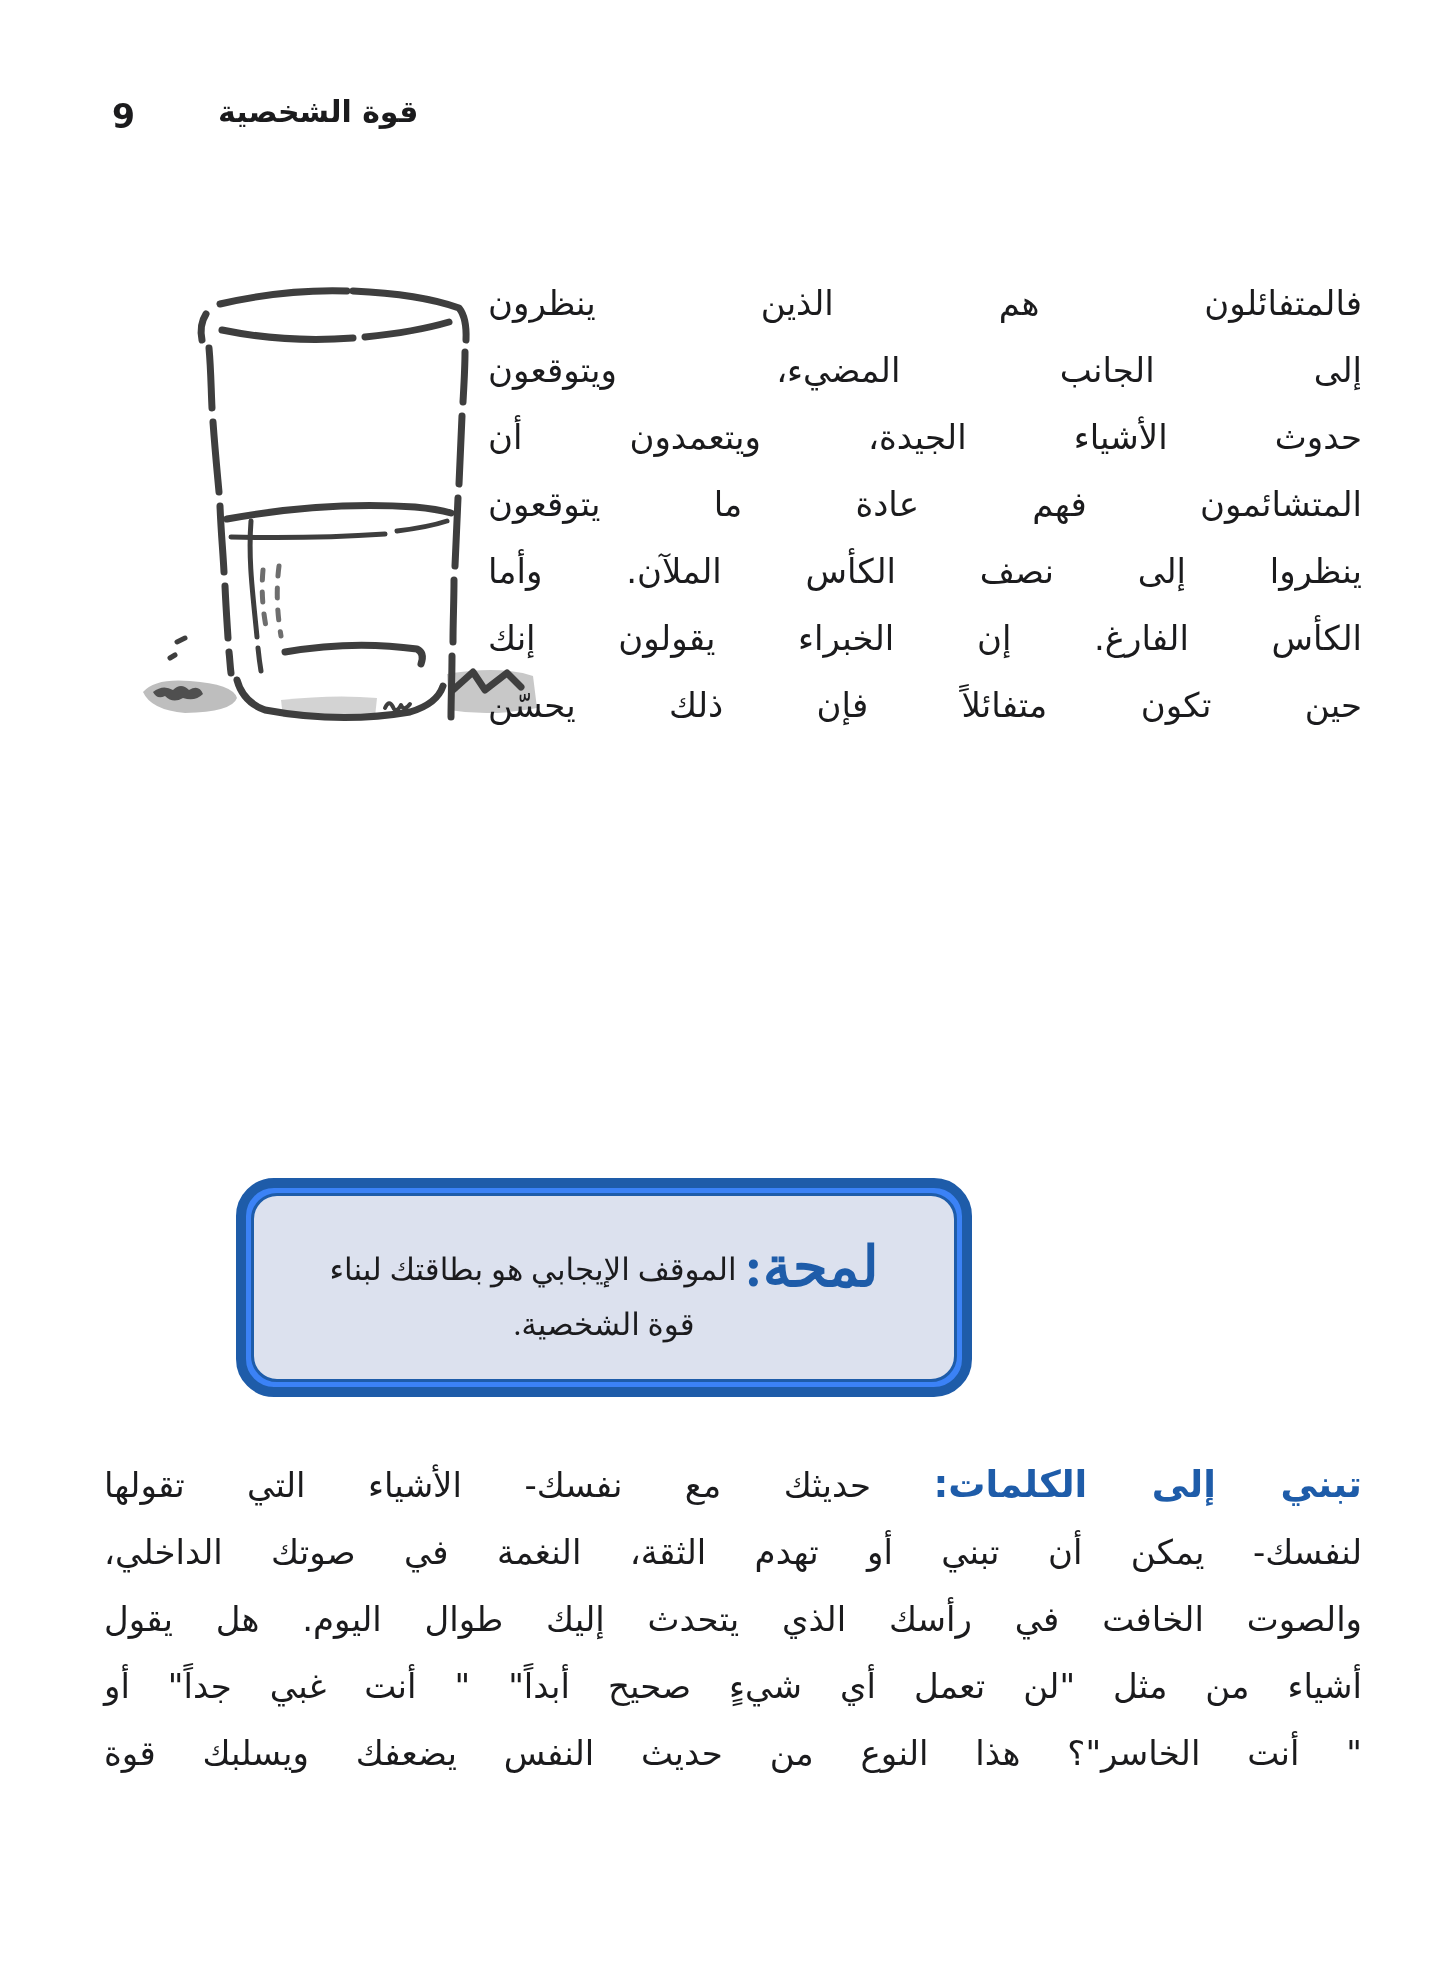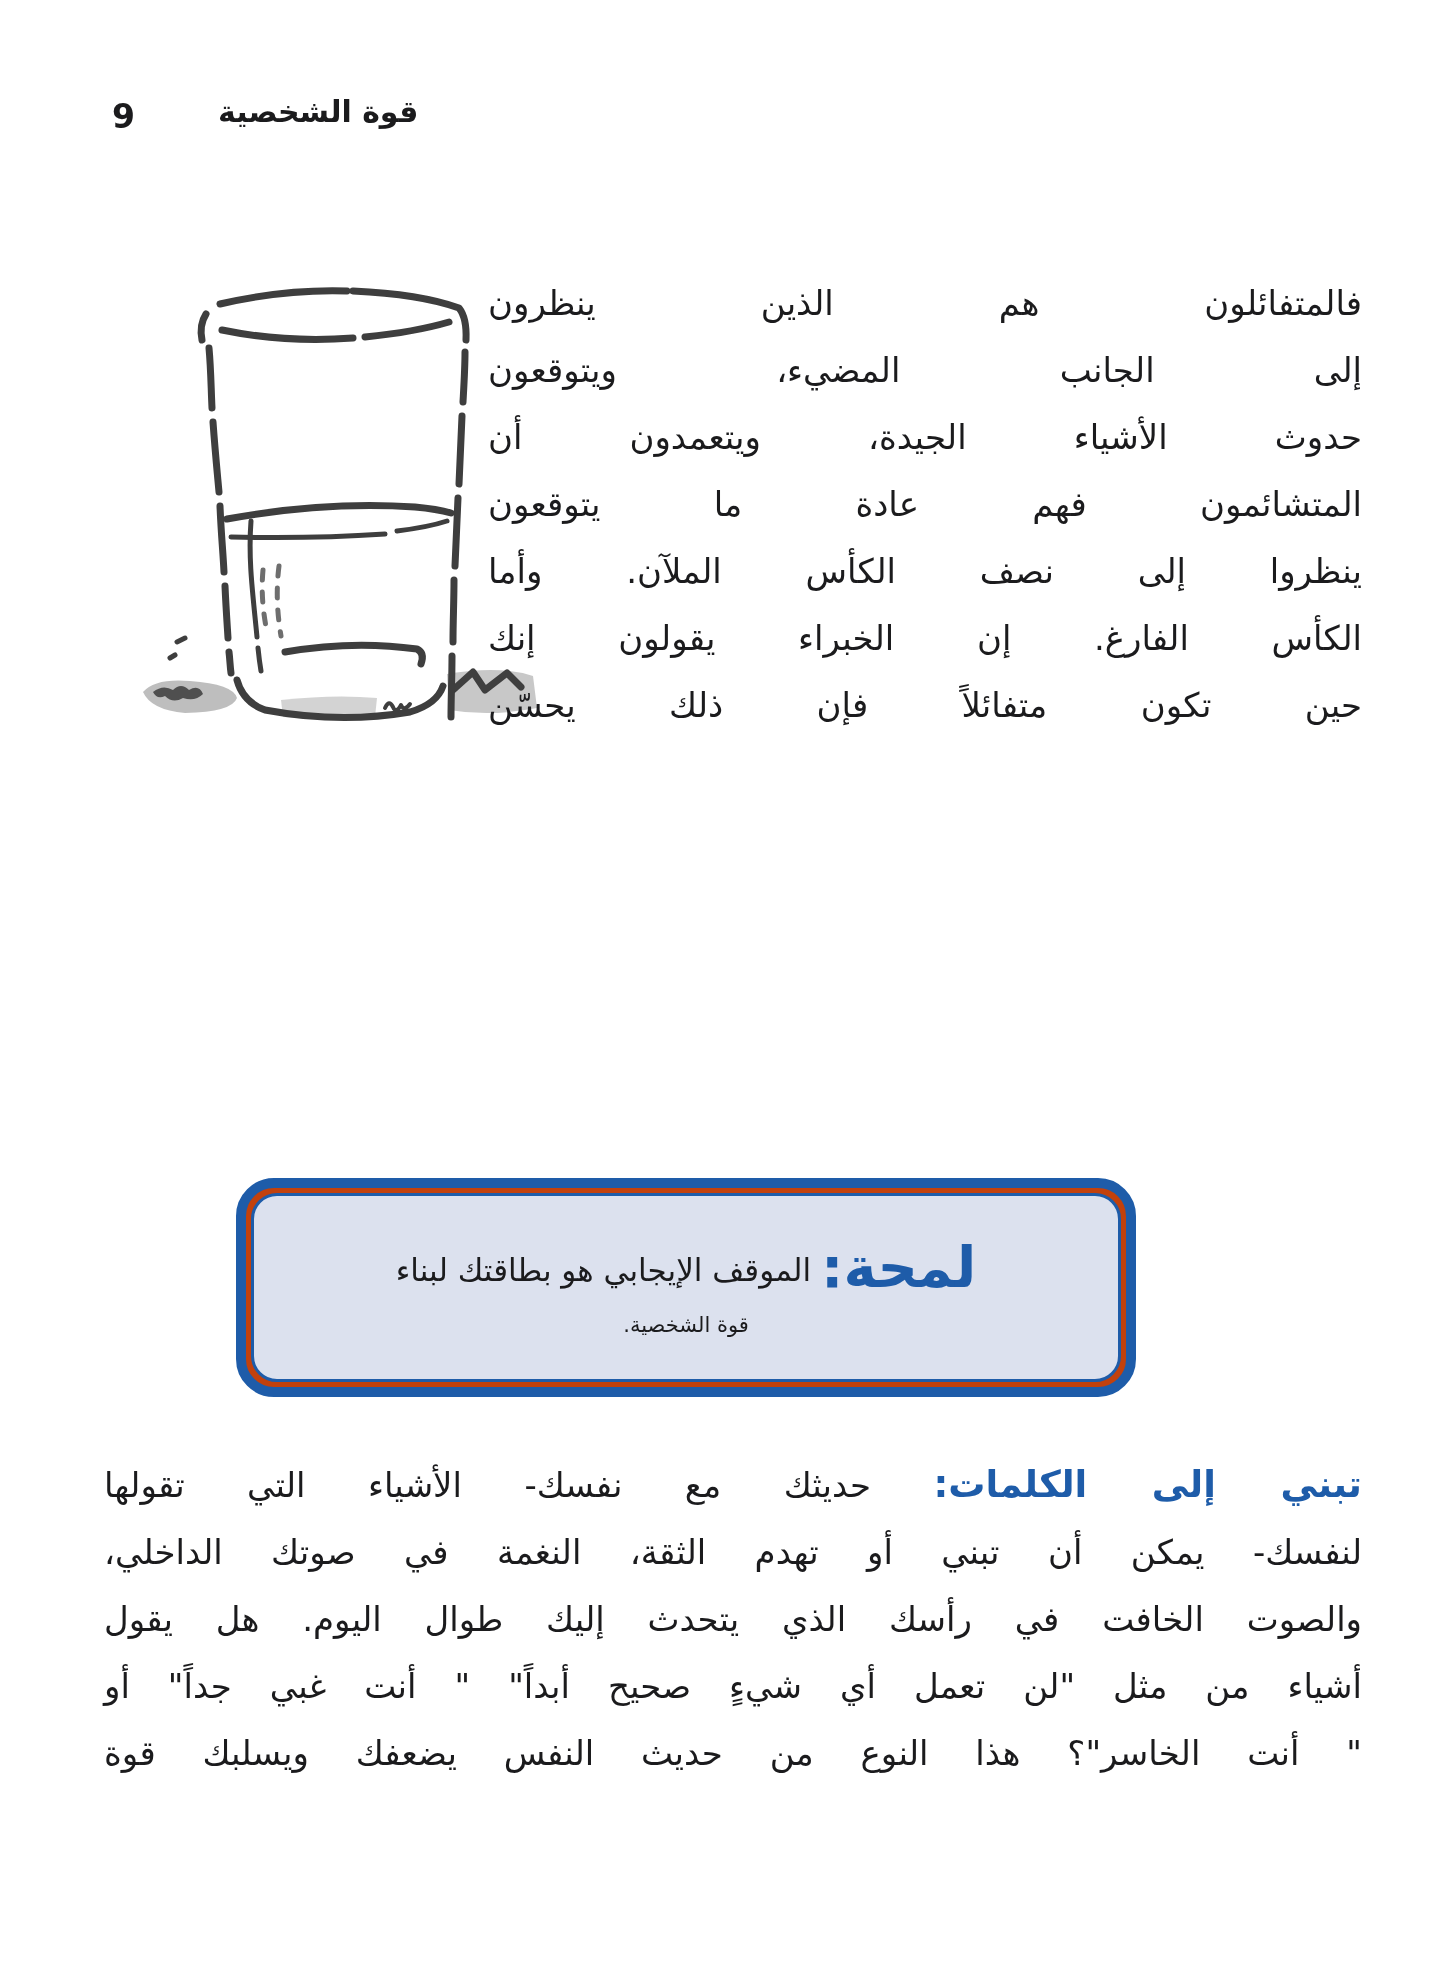--- a/index.html
+++ b/index.html
@@ -49,26 +49,27 @@
   .para2{top:873px;right:83px;width:1258px;}
   .para3{top:1451px;right:83px;width:1258px;}
   .blue-heading{
     color:#1e5ca9;
     font-weight:700;
     font-size:37px;
   }
   
   .callout{
     position:absolute;left:236px;top:1178px;
-    width:900px;height:219px;
+    width:736px;height:219px;
     box-sizing:border-box;
     border:10px solid #1e5ca9;
     border-radius:38px;
-    background:#c2410c;
+    background:#3b82f6;
     padding:5px;
+    font-family:Liberation Serif, serif;
   }
   .callout-inner{
     box-sizing:border-box;
     width:100%;height:100%;
     border:3px solid #1e5ca9;
     border-radius:26px;
     background:#dce1ee;
     direction:rtl;
     display:flex;flex-direction:column;
     justify-content:center;align-items:center;
@@ -78,21 +79,21 @@
   .callout-line1{
     font-size:31px;line-height:58px;
     text-align:center;white-space:nowrap;
   }
   .callout-label{
     color:#1e5ca9;font-weight:700;font-size:56px;
     vertical-align:-6px;
     letter-spacing:0;
   }
   .callout-line2{
-    font-size:21px;line-height:44px;text-align:left;
+    font-size:31px;line-height:44px;text-align:left;
   }
 </style>
 </head>
 <body>
 
 <div class="page">
 
   <span class="page-number">9</span>
   <span class="book-title">قوة الشخصية</span>
 

